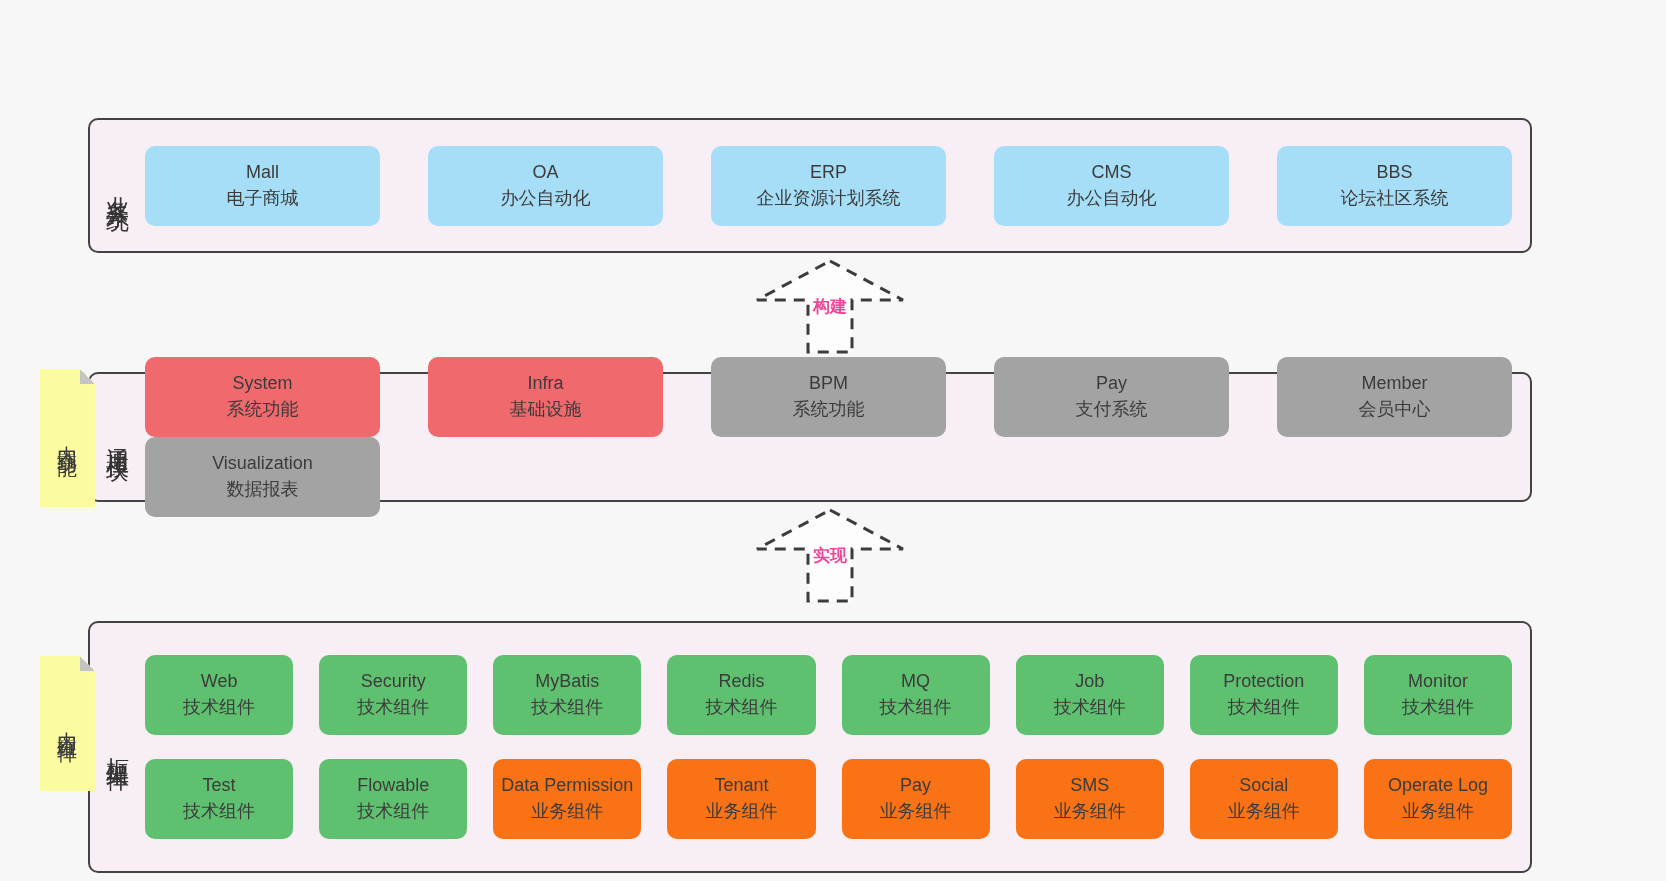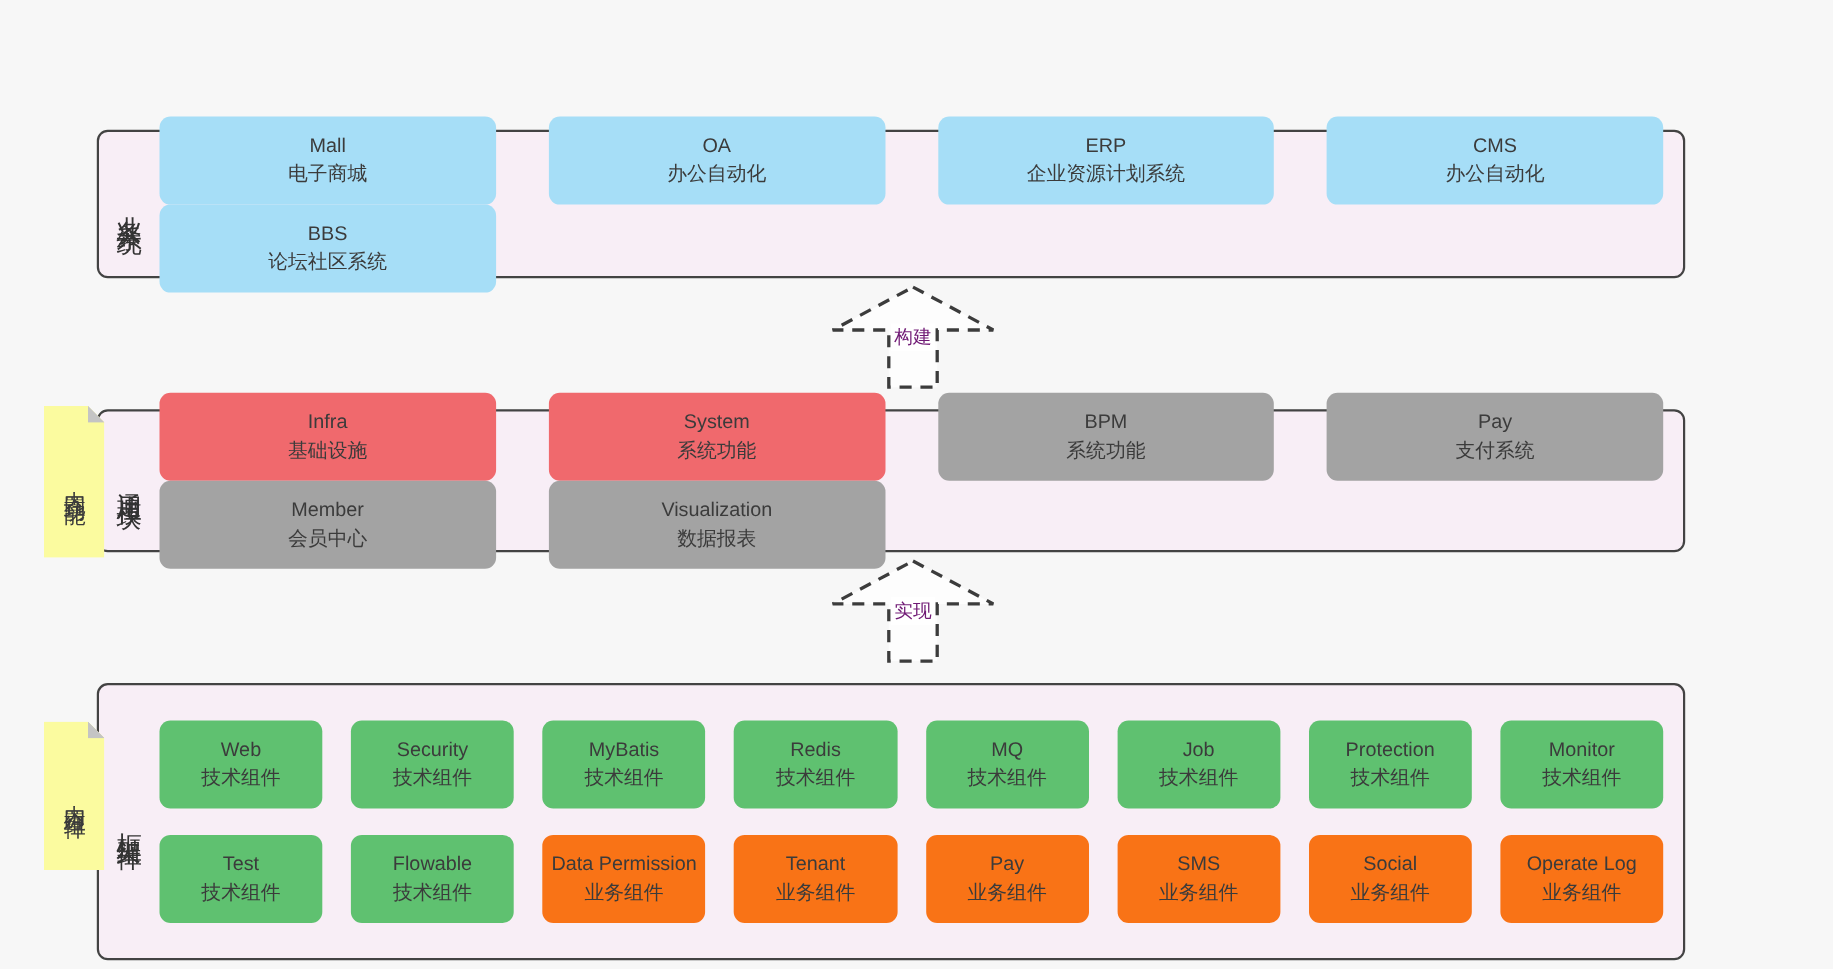--- a/index.html
+++ b/index.html
@@ -23,21 +23,21 @@
   .layer-inner { display:flex; align-items:center; height:100%; }
   .side-label {
     writing-mode:vertical-rl; text-orientation:upright;
     font-size:23px; line-height:1; letter-spacing:4px;
     color:#333; margin:0 16px 0 16px; flex:0 0 auto;
   }
   .boxes {
     flex:1; display:grid; padding-right:18px;
     align-content:center;
   }
-  .cols-6 { grid-template-columns:repeat(4,1fr); column-gap:48px; }
+  .cols-6 { grid-template-columns:repeat(5,1fr); column-gap:48px; }
   .cols-8 { grid-template-columns:repeat(8,1fr); column-gap:26px; row-gap:24px; }
   .box {
     height:80px; border-radius:10px;
     display:flex; flex-direction:column; align-items:center; justify-content:center;
     text-align:center; font-size:18px; line-height:1.42; color:#3b3b3b;
     padding:2px 4px;
   }
   .blue       { background:#a6def7; }
   .red        { background:#f0696d; }
   .pink       { background:#a3a3a3; }
@@ -58,22 +58,23 @@
   .sticky-text {
     writing-mode:vertical-rl; text-orientation:upright;
     font-size:20px; line-height:1; letter-spacing:4px; color:#3b3b3b;
   }
   .arrow { position:absolute; width:150px; height:95px; }
   .arrow-1 { left:755px; top:259px; }
   .arrow-2 { left:755px; top:508px; }
   .arrow svg { display:block; width:100%; height:100%; }
   .arrow-label {
     position:absolute; left:50%; top:35px; transform:translateX(-50%);
-    background:#ffffff; font-size:17px; padding:1px 3px; color:#701a75;
+    background:#ffffff; font-size:17px; padding:1px 3px; color:#ec4899;
     white-space:nowrap;
+    font-weight:bold;
   }
 </style>
 </head>
 <body>
 
 <div class="layer layer-1">
   <div class="layer-inner">
     <div class="side-label">业务系统</div>
     <div class="boxes cols-6">
       <div class="box blue">
@@ -108,26 +109,26 @@
 </div>
 
 <div class="layer layer-2">
   <div class="sticky sticky-2">
     <span class="sticky-text">内置功能</span>
   </div>
   <div class="layer-inner">
     <div class="side-label">通用模块</div>
     <div class="boxes cols-6">
       <div class="box red">
+        <span>System</span>
+        <span>系统功能</span>
+      </div>
+      <div class="box red">
         <span>Infra</span>
         <span>基础设施</span>
-      </div>
-      <div class="box red">
-        <span>System</span>
-        <span>系统功能</span>
       </div>
       <div class="box pink">
         <span>BPM</span>
         <span>系统功能</span>
       </div>
       <div class="box pink">
         <span>Pay</span>
         <span>支付系统</span>
       </div>
       <div class="box pink">

